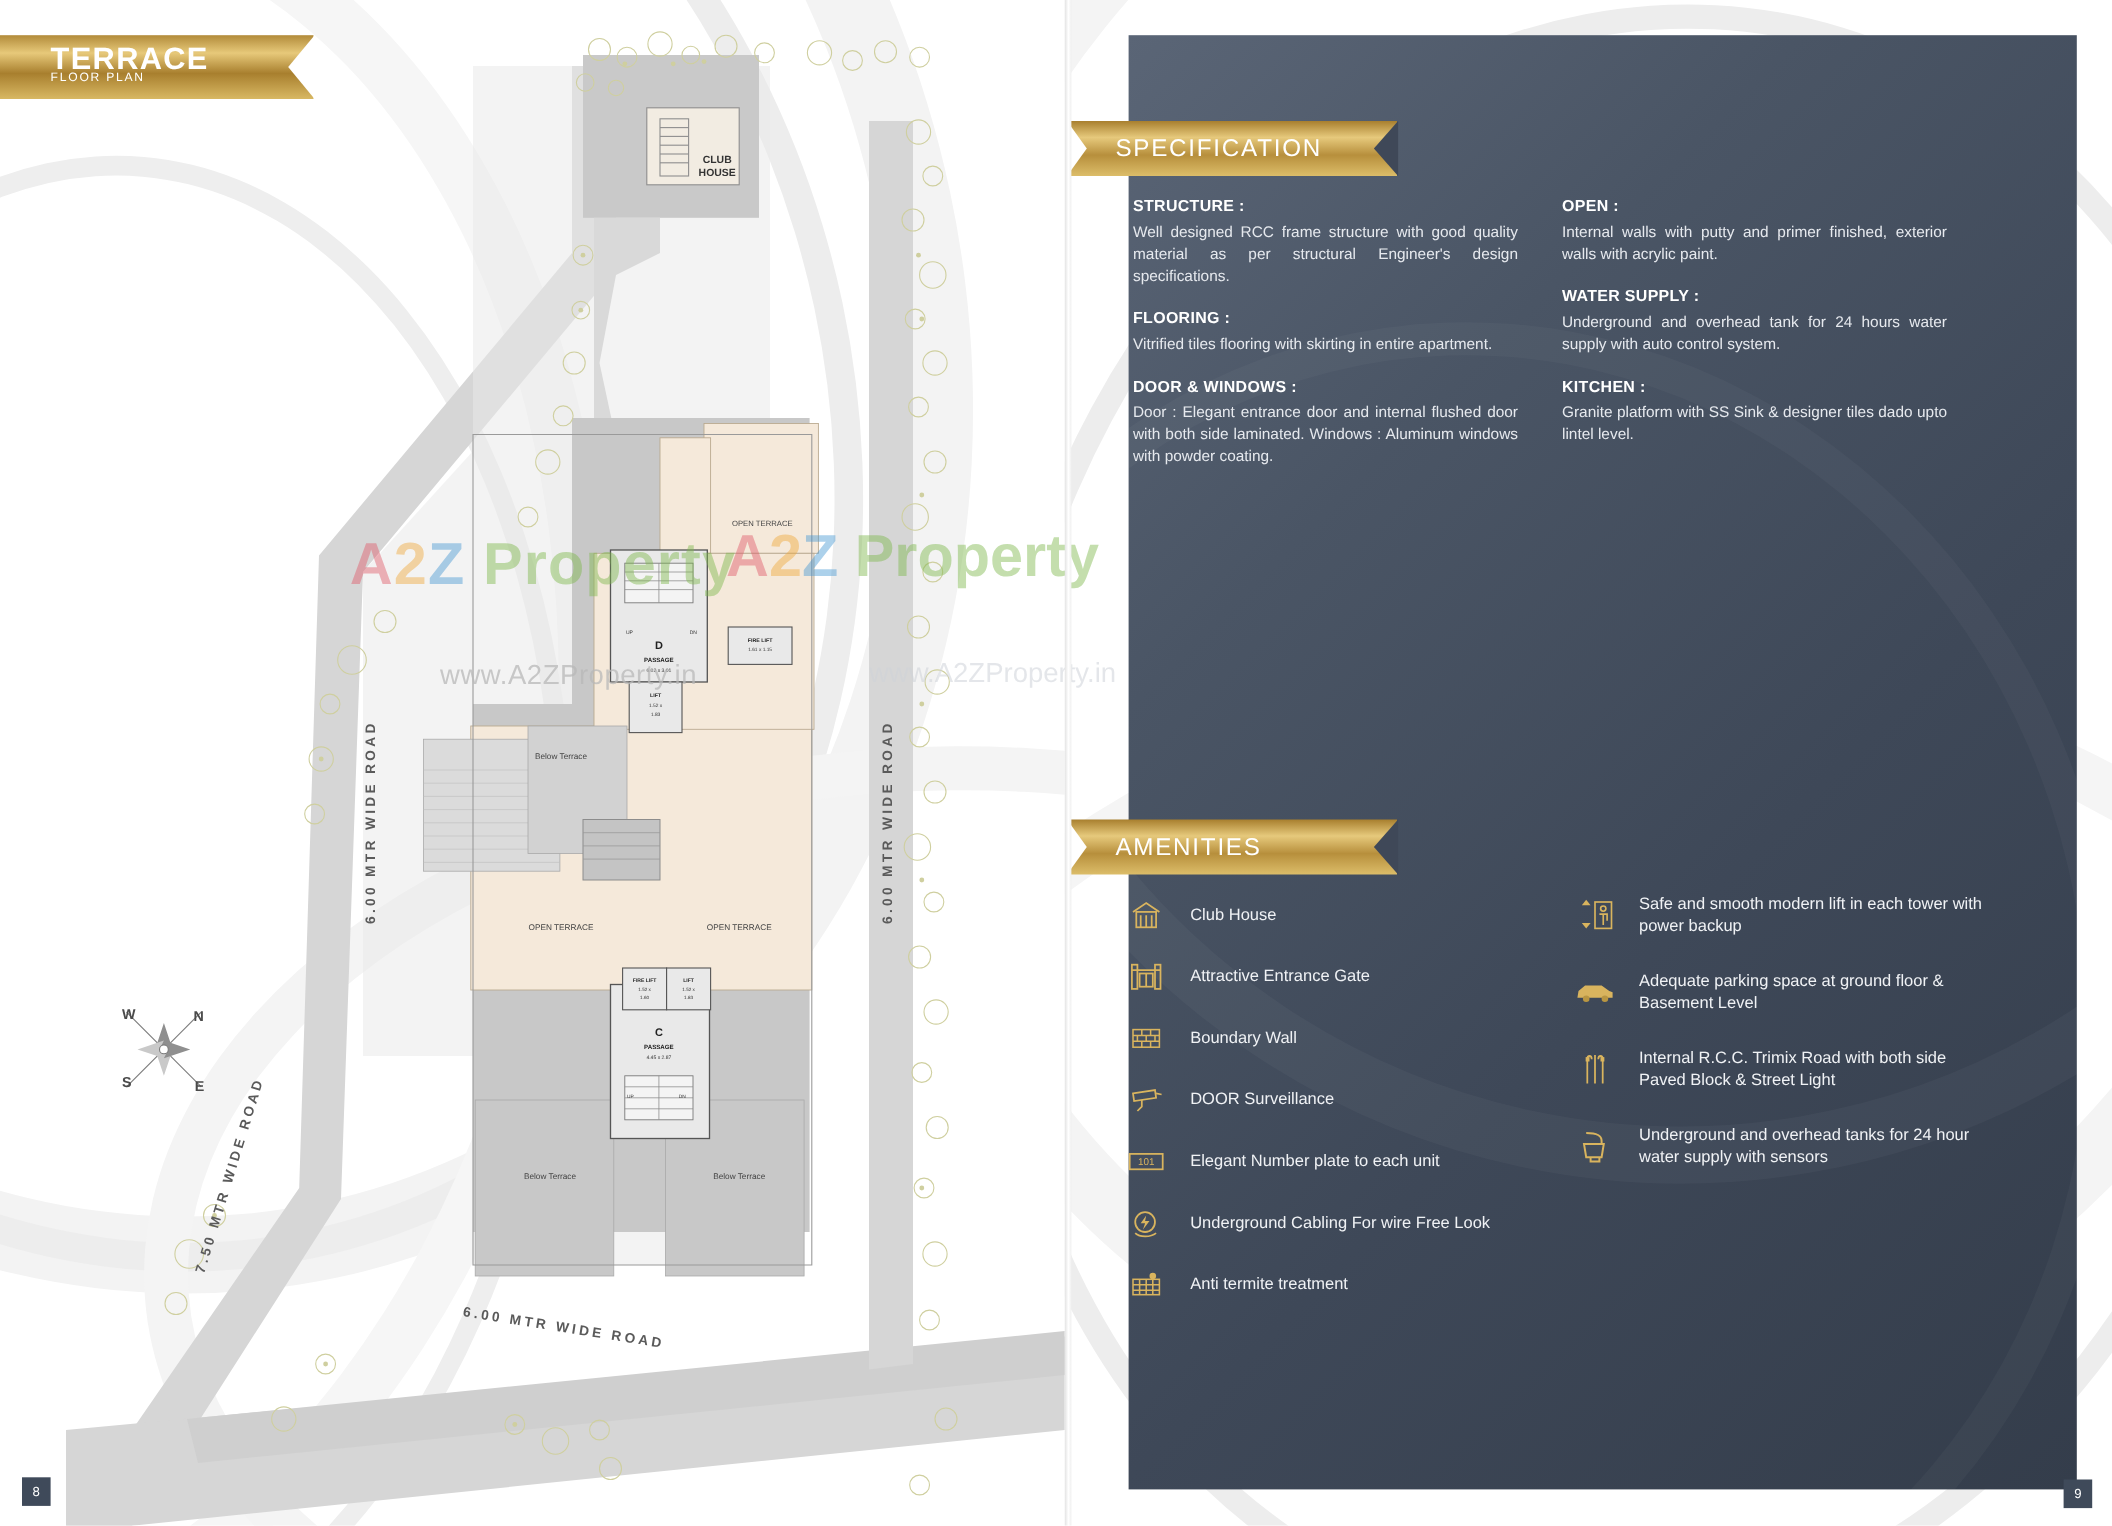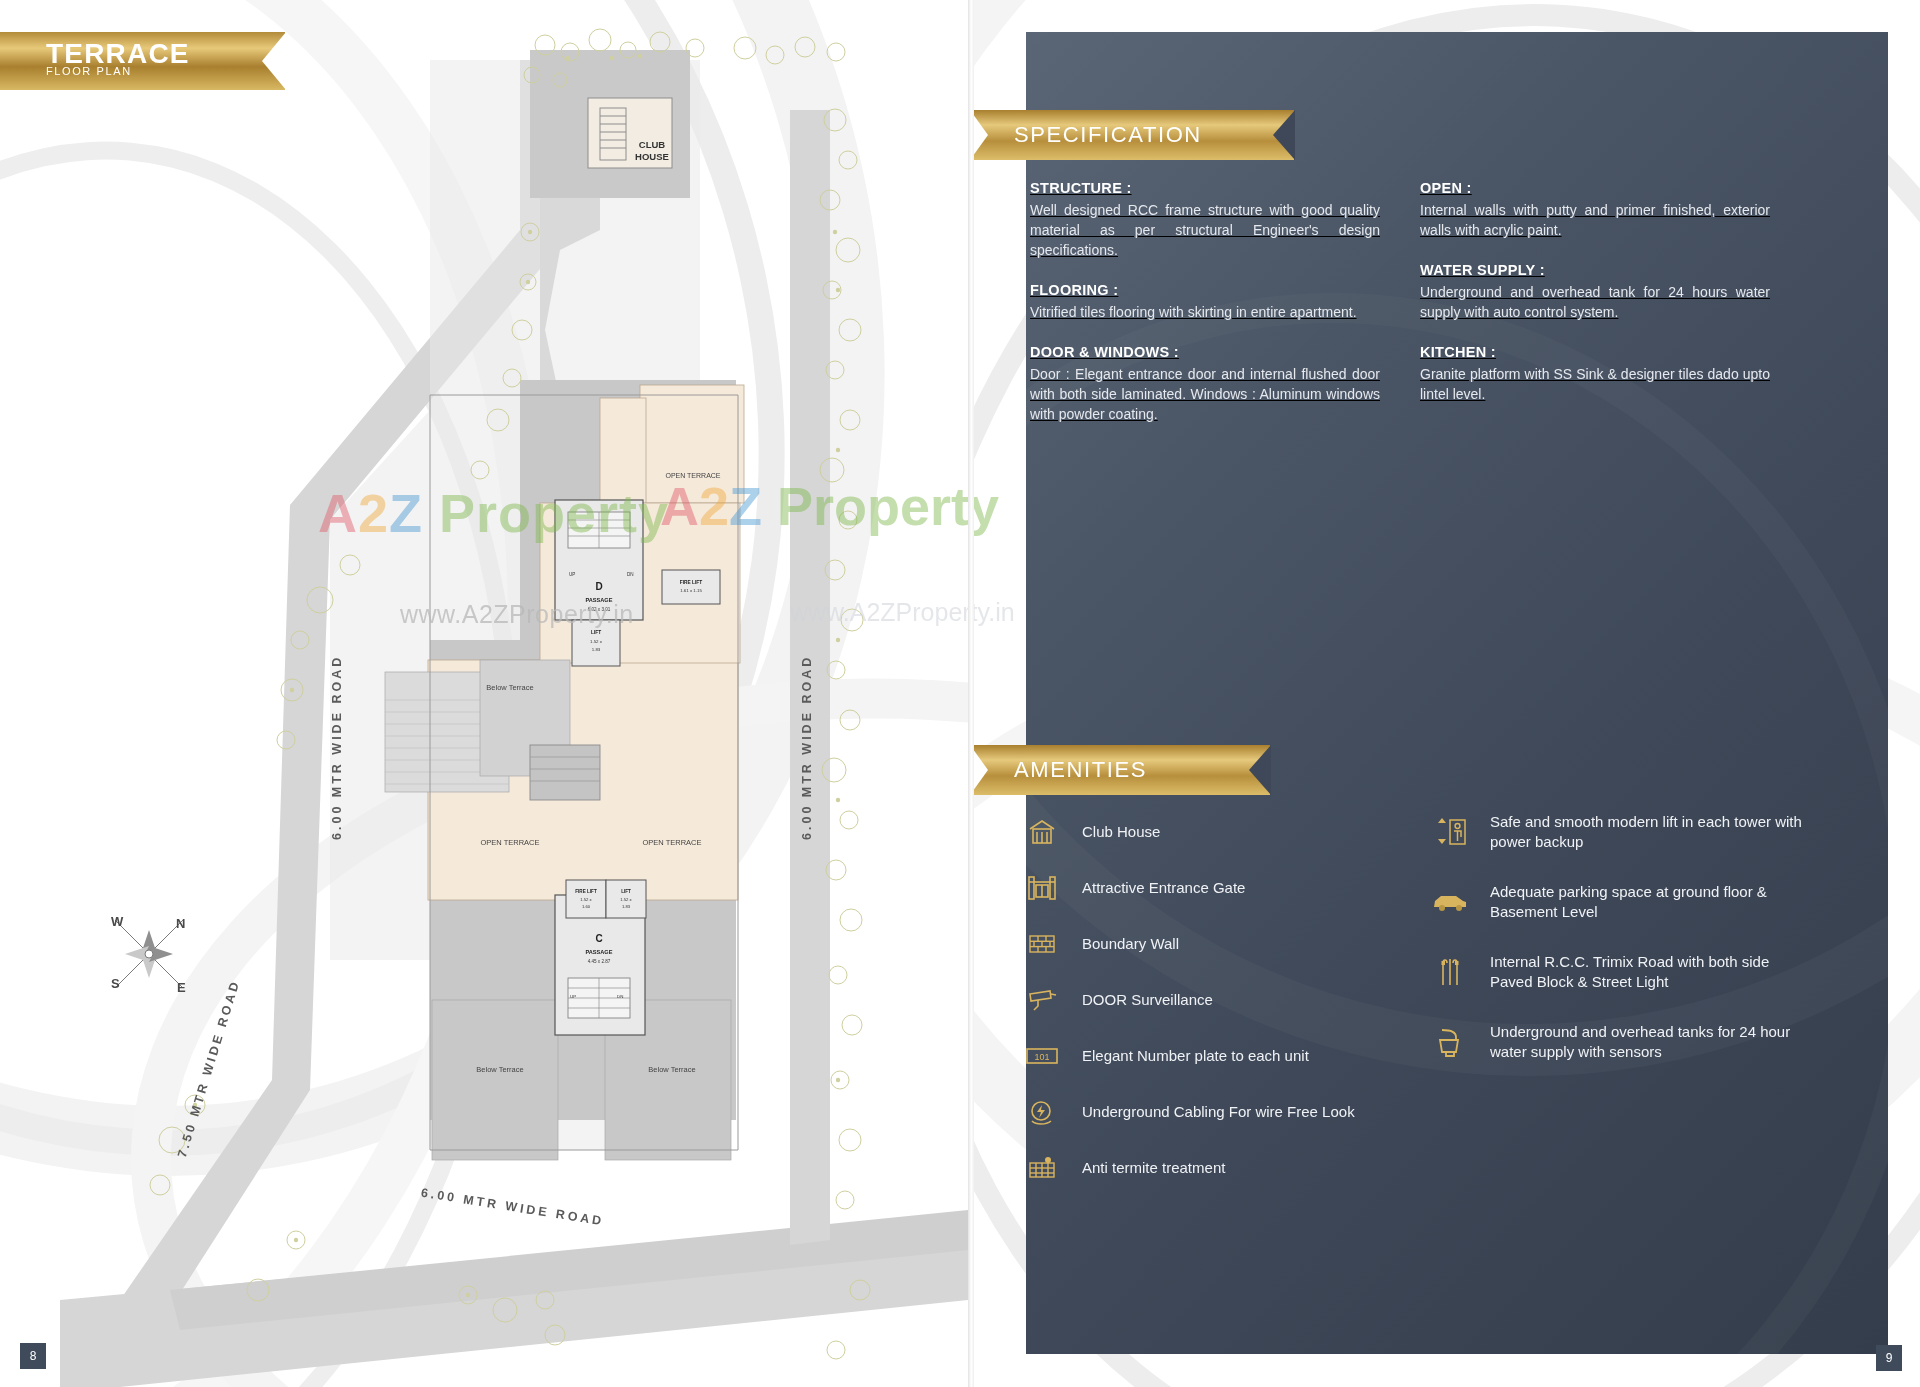--- a/index.html
+++ b/index.html
@@ -186,26 +186,26 @@
   .sec-ribbon:after {
     content: ""; position: absolute; right: -1px; top: 0;
     border-top: 25px solid transparent; border-bottom: 25px solid transparent;
     border-right: 22px solid #3f4858;
   }
   .sec-ribbon .notch {
     position: absolute; left: 0; top: 0; width: 0; height: 0;
     border-top: 25px solid transparent; border-bottom: 25px solid transparent;
     border-left: 18px solid #ffffff;
   }
-  #spec-ribbon { left: 970px; top: 110px; width: 324px; }
+  #spec-ribbon { left: 970px; top: 110px; width: 300px; }
   #amen-ribbon { left: 970px; top: 745px; width: 300px; text-align: center; }
 
   .spec-cols {
     position: absolute; left: 1030px; top: 180px; width: 740px; z-index: 20;
-    display: flex; gap: 40px; text-decoration: underline;
+    display: flex; gap: 40px;
   }
   .spec-col { width: 350px; }
   .spec-item { margin-bottom: 22px; }
   .spec-head {
     color: #ffffff; font-size: 14.5px; font-weight: bold; letter-spacing: .3px; margin-bottom: 4px;
   }
   .spec-body {
     color: #e6e9ee; font-size: 14px; line-height: 20px; text-align: justify; font-weight: 300;
   }
 

